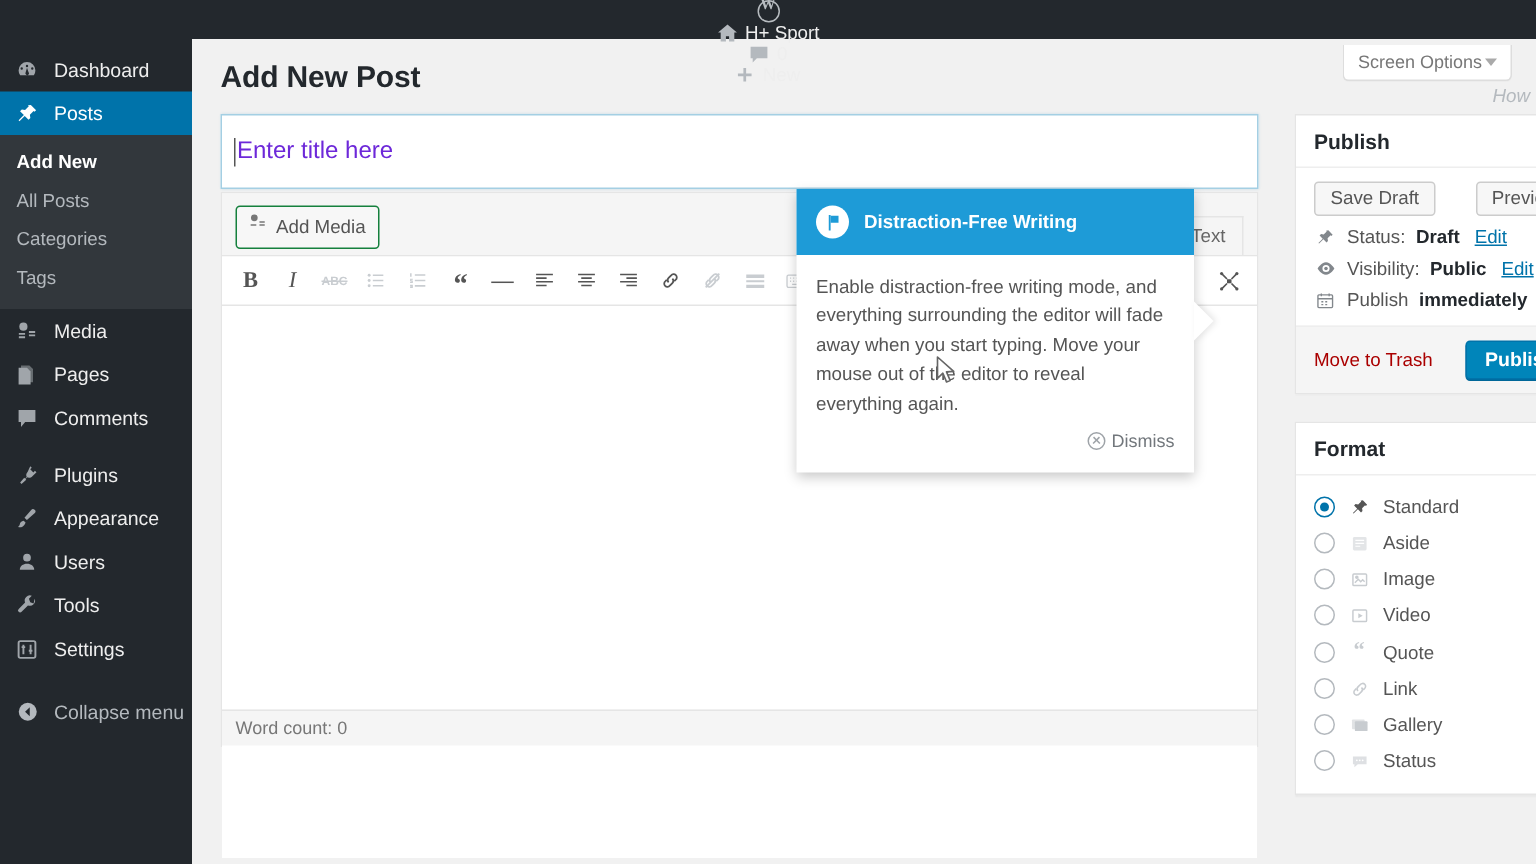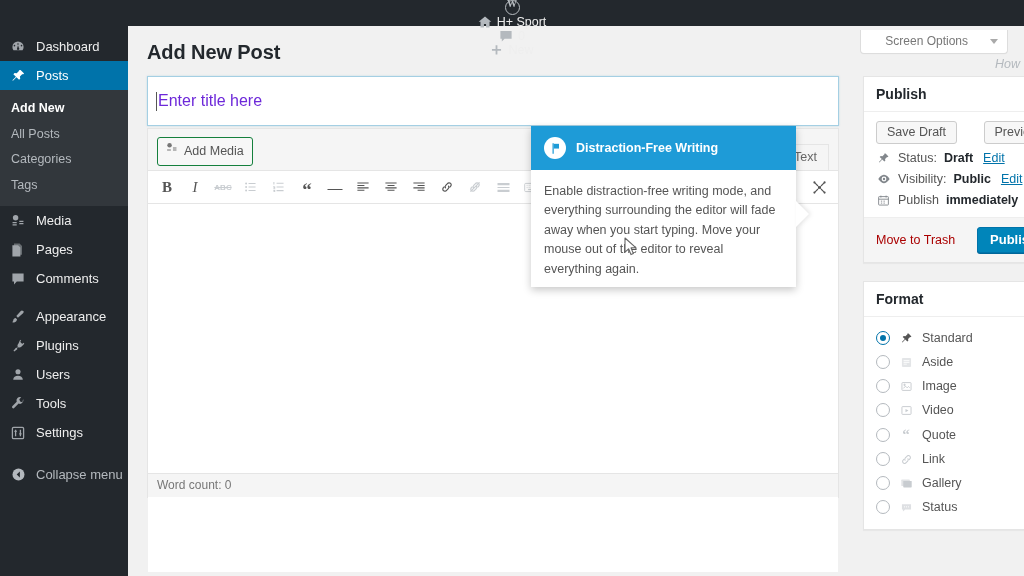--- a/index.html
+++ b/index.html
@@ -66,23 +66,23 @@
 
   
   #wpbody { position:absolute; top:26px; left:128px; width:896px; height:550px; background:#f1f1f1; }
 
   
   #screen-meta-links {
     position:absolute; right:16px; top:4px;
   }
   #screen-options-btn {
     background:#fff; border:1px solid #ddd; border-top:none;
-    border-radius:0 0 4px 4px; padding:4px 9px 5px 24px;
+    border-radius:0 0 4px 4px; padding:4px 9px 5px 9px;
     font-size:12px; color:#777; box-shadow:0 1px 1px -1px rgba(0,0,0,.1);
-    display:flex; align-items:center; gap:22px; cursor:pointer;
+    display:flex; align-items:center; gap:2px; cursor:pointer;
   }
   .caret-down { width:0; height:0; border-left:4px solid transparent; border-right:4px solid transparent; border-top:5px solid #aaa; }
 
   #page-title {
     position:absolute; left:19px; top:15px;
     font-size:20px; font-weight:bold; color:#23282d;
     letter-spacing:-0.1px;
   }
 
   
@@ -305,33 +305,33 @@
         </svg>
     </span>
     <span class="mlabel">Comments</span>
   </div>
 
   <div class="menu-sep"></div>
 
   <div class="menu-top">
     <span class="mi">
       <svg width="16" height="16" viewBox="0 0 20 20" fill="currentColor">
+          <path d="M12.7 2.2 14 3.5l-1.3 1.3 2.6 2.6L16.6 6l1.3 1.3-3.4 3.4c-1.5 1.5-3.3 1.6-4.8.6l-1.3 1.3 1 1-4 3.4-1.1-1.1 3.4-4 1 1 1.3-1.3c-1-1.5-.9-3.3.6-4.8z"></path>
+        </svg>
+    </span>
+    <span class="mlabel">Plugins</span>
+  </div>
+
+  <div class="menu-top">
+    <span class="mi">
+      <svg width="16" height="16" viewBox="0 0 20 20" fill="currentColor">
           <path d="M16.6 2.6c.9.9.7 1.8-.3 2.7l-6.4 5.6-2-2 5.6-6.4c.9-1 1.9-1 3.1.1zM7.2 11.4l1.6 1.6c-.4 1.8-1.7 3.3-3.6 3.8-1 .3-2.2.1-2.8-.4.9-.3 1.5-1.1 1.6-2.1.2-1.5 1.4-2.6 3.2-2.9z"></path>
         </svg>
     </span>
     <span class="mlabel">Appearance</span>
-  </div>
-
-  <div class="menu-top">
-    <span class="mi">
-      <svg width="16" height="16" viewBox="0 0 20 20" fill="currentColor">
-          <path d="M12.7 2.2 14 3.5l-1.3 1.3 2.6 2.6L16.6 6l1.3 1.3-3.4 3.4c-1.5 1.5-3.3 1.6-4.8.6l-1.3 1.3 1 1-4 3.4-1.1-1.1 3.4-4 1 1 1.3-1.3c-1-1.5-.9-3.3.6-4.8z"></path>
-        </svg>
-    </span>
-    <span class="mlabel">Plugins</span>
   </div>
 
   <div class="menu-top">
     <span class="mi">
       <svg width="16" height="16" viewBox="0 0 20 20" fill="currentColor">
           <circle cx="10" cy="6" r="3.2"></circle>
           <path d="M4 16c0-3.1 2.7-5 6-5s6 1.9 6 5z"></path>
         </svg>
     </span>
     <span class="mlabel">Users</span>
@@ -632,20 +632,26 @@
   <div id="pointer-head">
     <span class="flag-badge">
       <svg width="13" height="13" viewBox="0 0 20 20" fill="#1e9bd7">
           <path d="M5.4 2h1.9v16H5.4z"></path>
           <path d="M7.3 2.8h8.1v7.3H7.3z"></path>
         </svg>
     </span>
     <span>Distraction-Free Writing</span>
   </div>
   <div id="pointer-body">Enable distraction-free writing mode, and everything surrounding the editor will fade away when you start typing. Move your mouse out of the editor to reveal everything again.</div>
+  <div id="pointer-buttons">
+    <span class="dismiss-link">
+      <span class="circle-x"></span>
+      <span>Dismiss</span>
+    </span>
+  </div>
   <div id="pointer-arrow"></div>
 </div>
 
 <div id="mouse-cursor">
   <svg width="14" height="20" viewBox="0 0 14 20">
     <path d="M1 1 1 15.2 4.6 11.8 7 17.6 9.4 16.6 7 10.9 11.8 10.6z" fill="#fff" stroke="#666" stroke-width="1.1" stroke-linejoin="round"></path>
   </svg>
 </div>
 
 </body></html>

